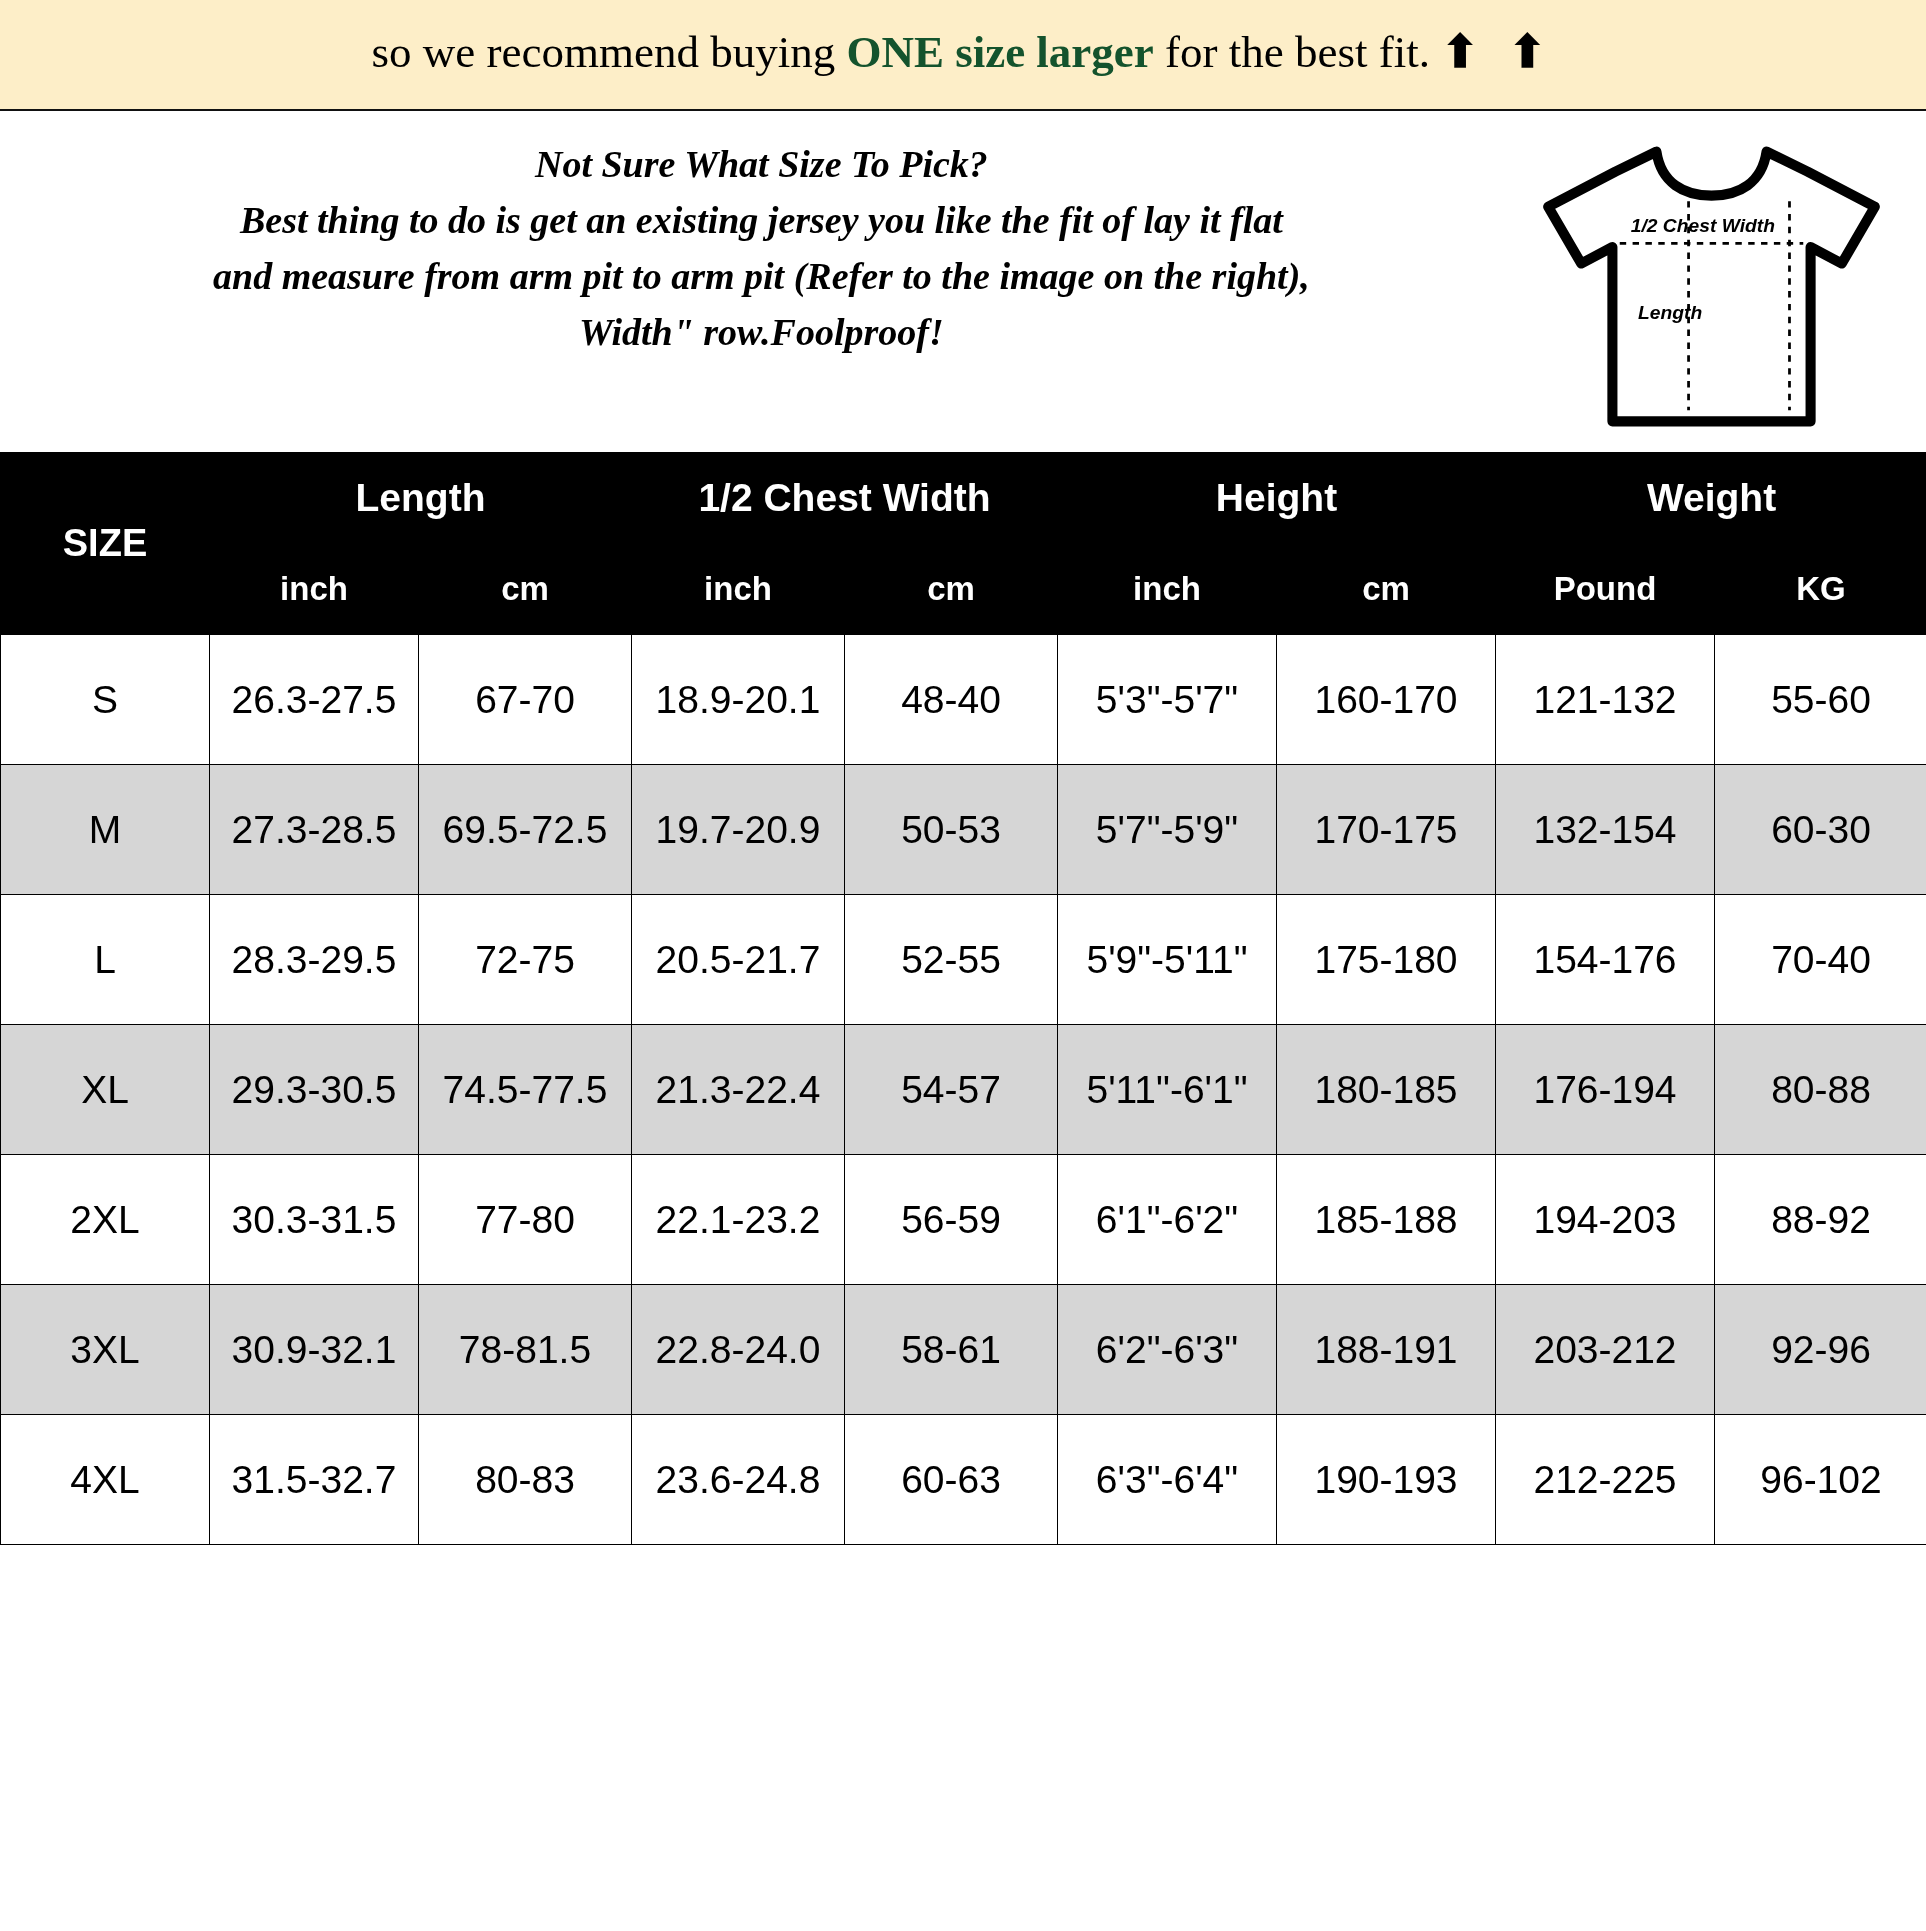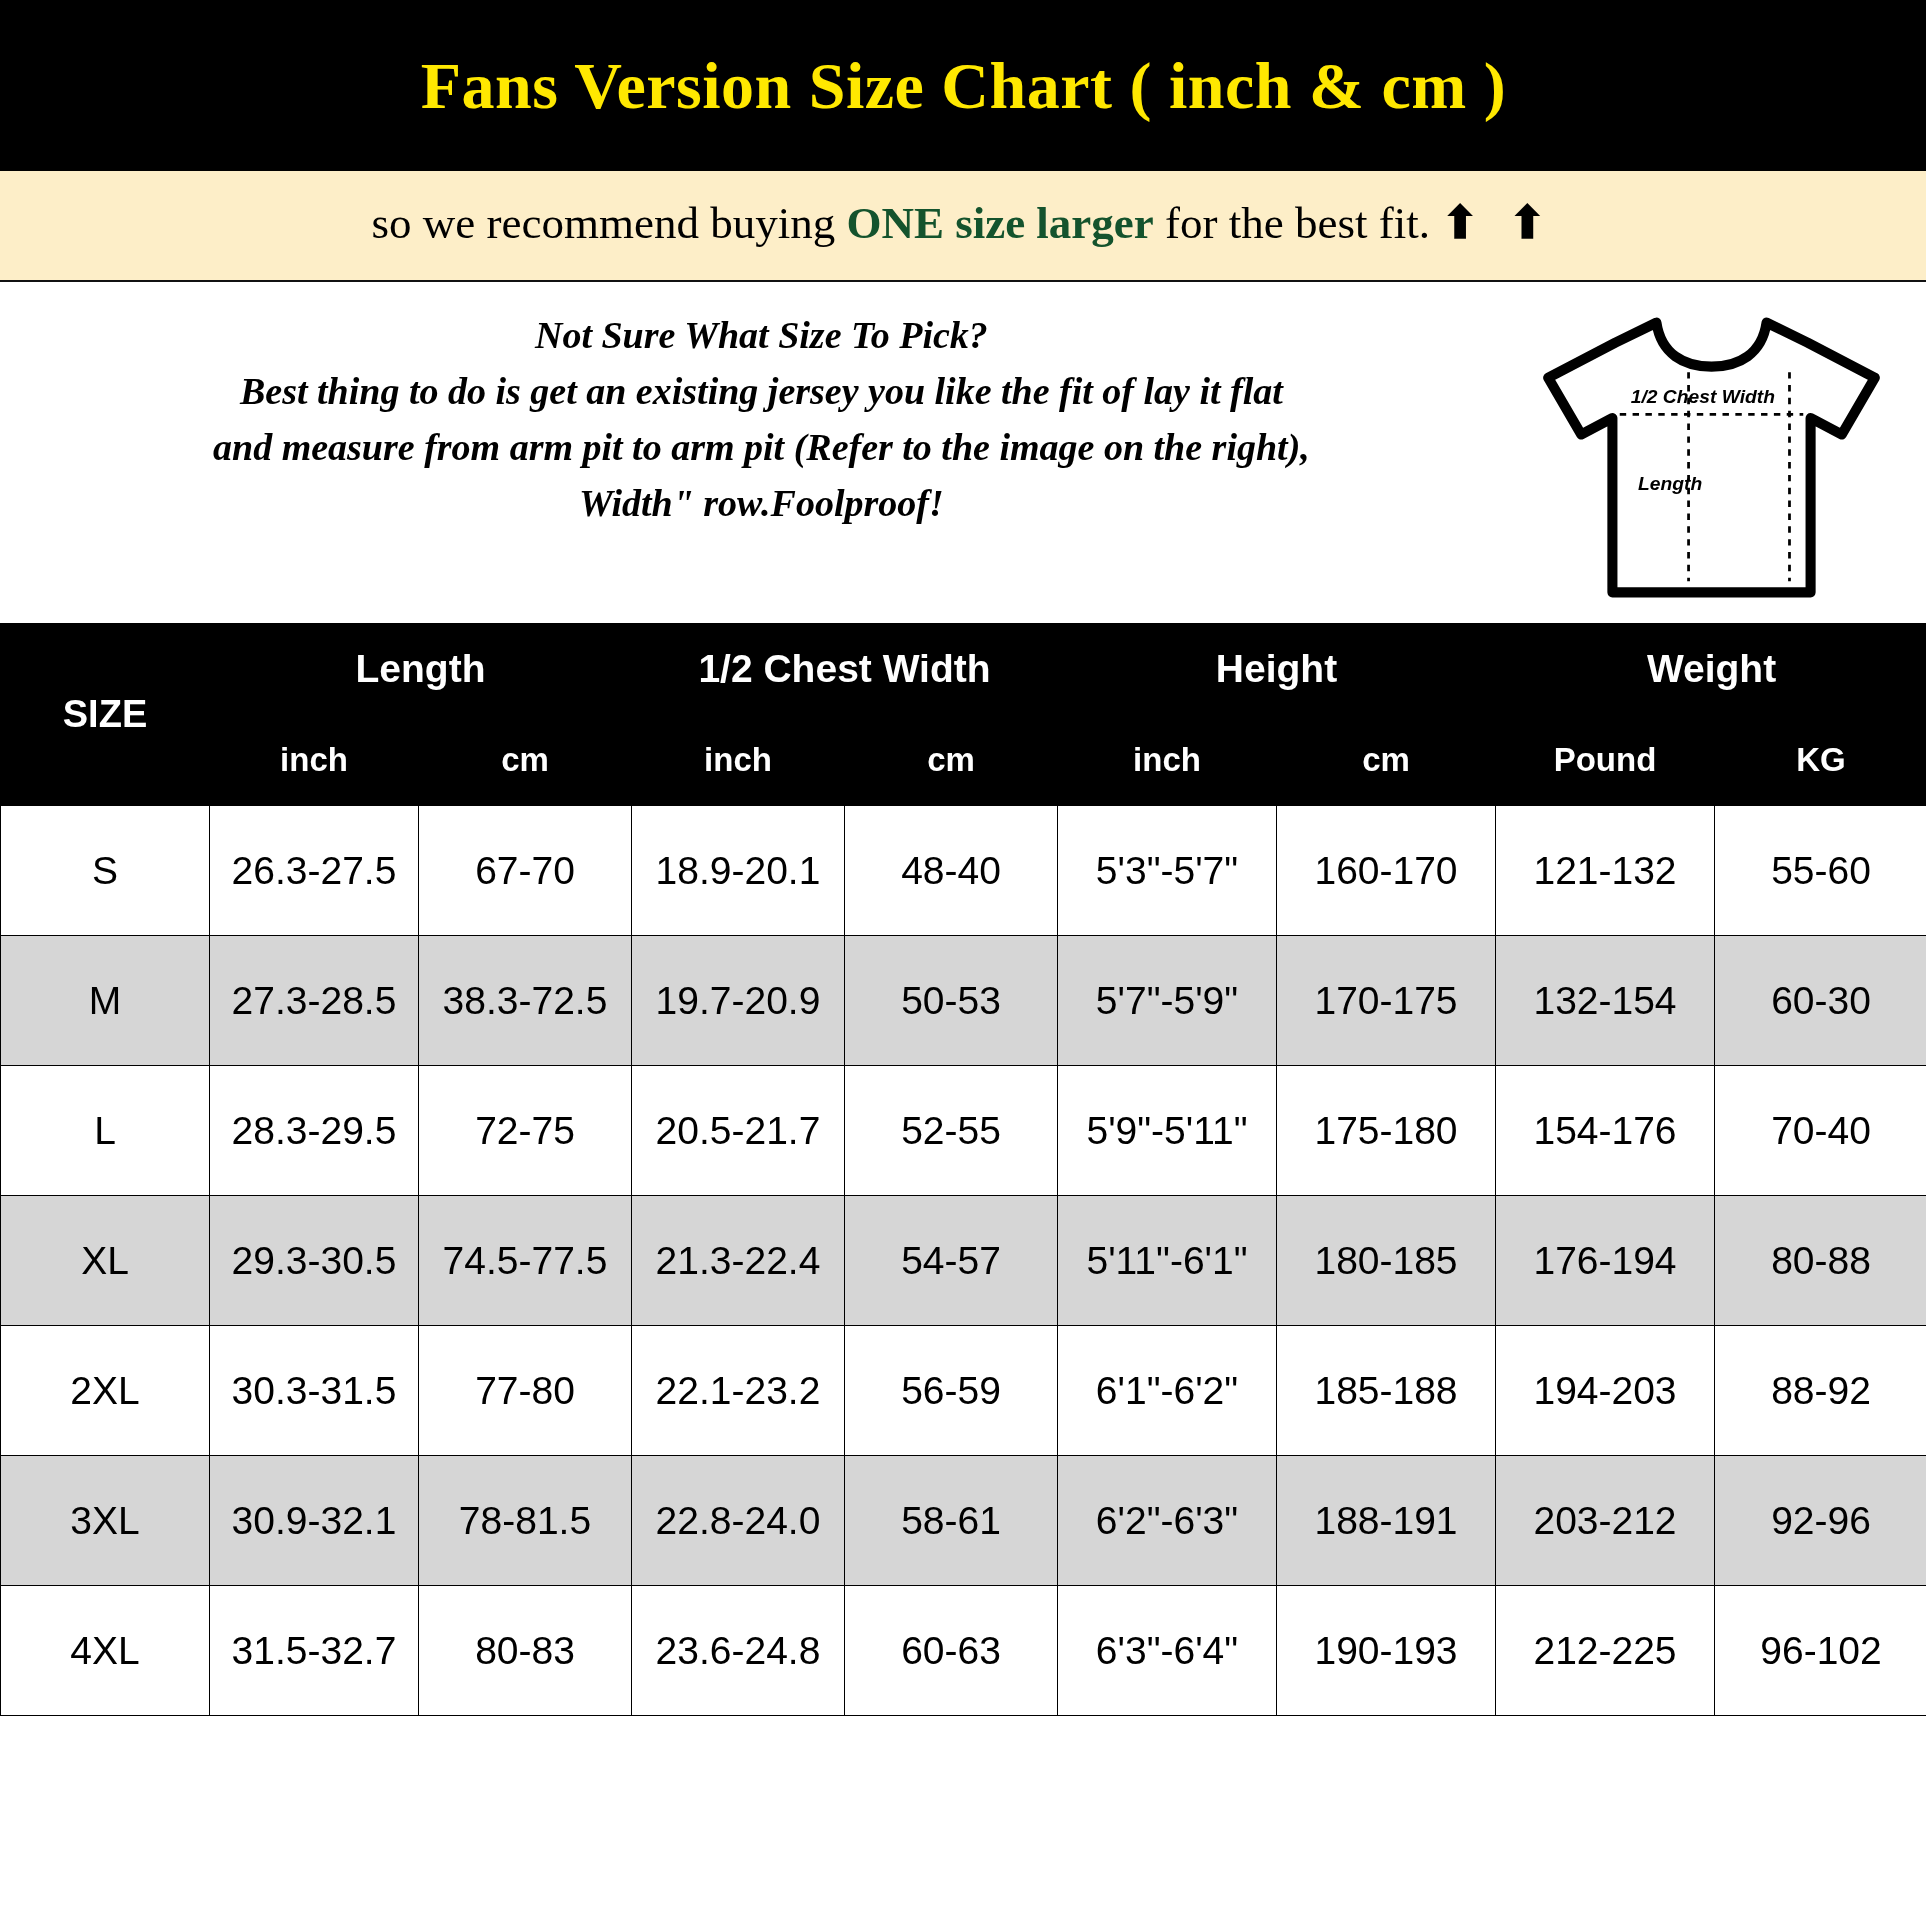--- a/index.html
+++ b/index.html
@@ -154,23 +154,20 @@
     font-family: "Liberation Sans", sans-serif;
     font-size: 21px;
     font-weight: bold;
   }
 </style>
 </head>
 <body>
 
 <div class="page">
 
-  <div class="title-bar">
-    <div class="title-text">Fans Version Size Chart ( inch &amp; cm )</div>
-  </div>
 
   <div class="note-band">
     <div class="note-line">
       <span>so we recommend buying </span><span class="red-bold">ONE size larger</span><span> for the best fit.</span>
       <span class="arrows">⬆ ⬆</span>
     </div>
   </div>
 
   <div class="advice">
     <div class="advice-text">
@@ -231,21 +228,21 @@
         <td>18.9-20.1</td>
         <td>48-40</td>
         <td>5'3"-5'7"</td>
         <td>160-170</td>
         <td>121-132</td>
         <td>55-60</td>
       </tr>
       <tr class="alt">
         <td class="size-cell">M</td>
         <td>27.3-28.5</td>
-        <td>38.3-72.5</td>
+        <td>69.5-72.5</td>
         <td>19.7-20.9</td>
         <td>50-53</td>
         <td>5'7"-5'9"</td>
         <td>170-175</td>
         <td>132-154</td>
         <td>60-30</td>
       </tr>
       <tr>
         <td class="size-cell">L</td>
         <td>28.3-29.5</td>

